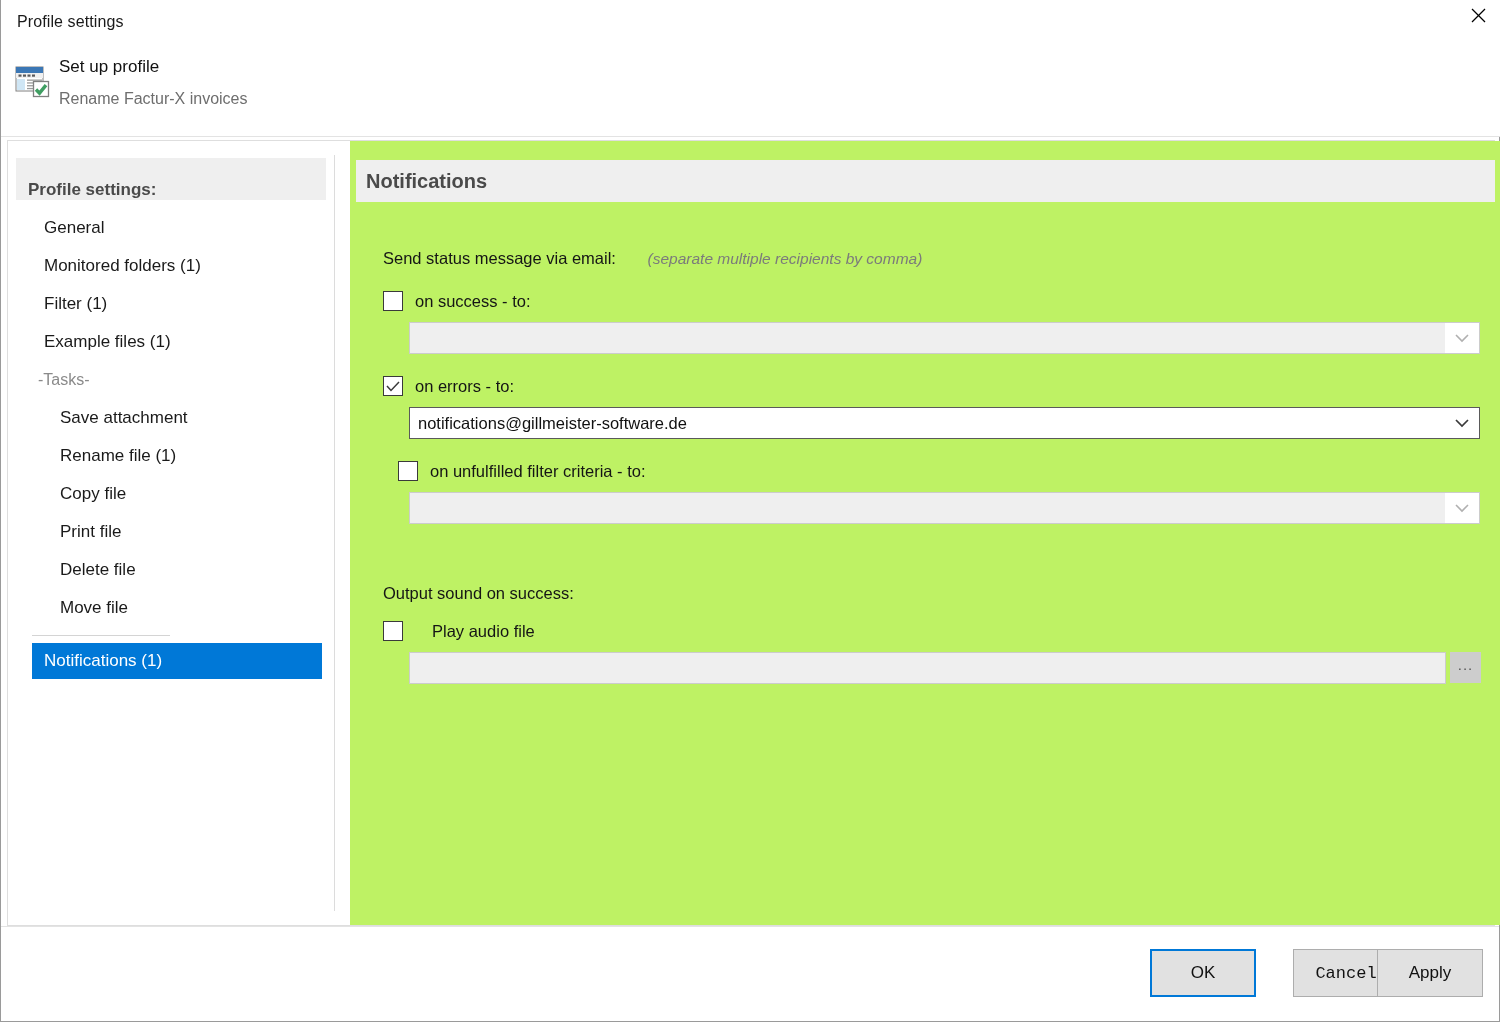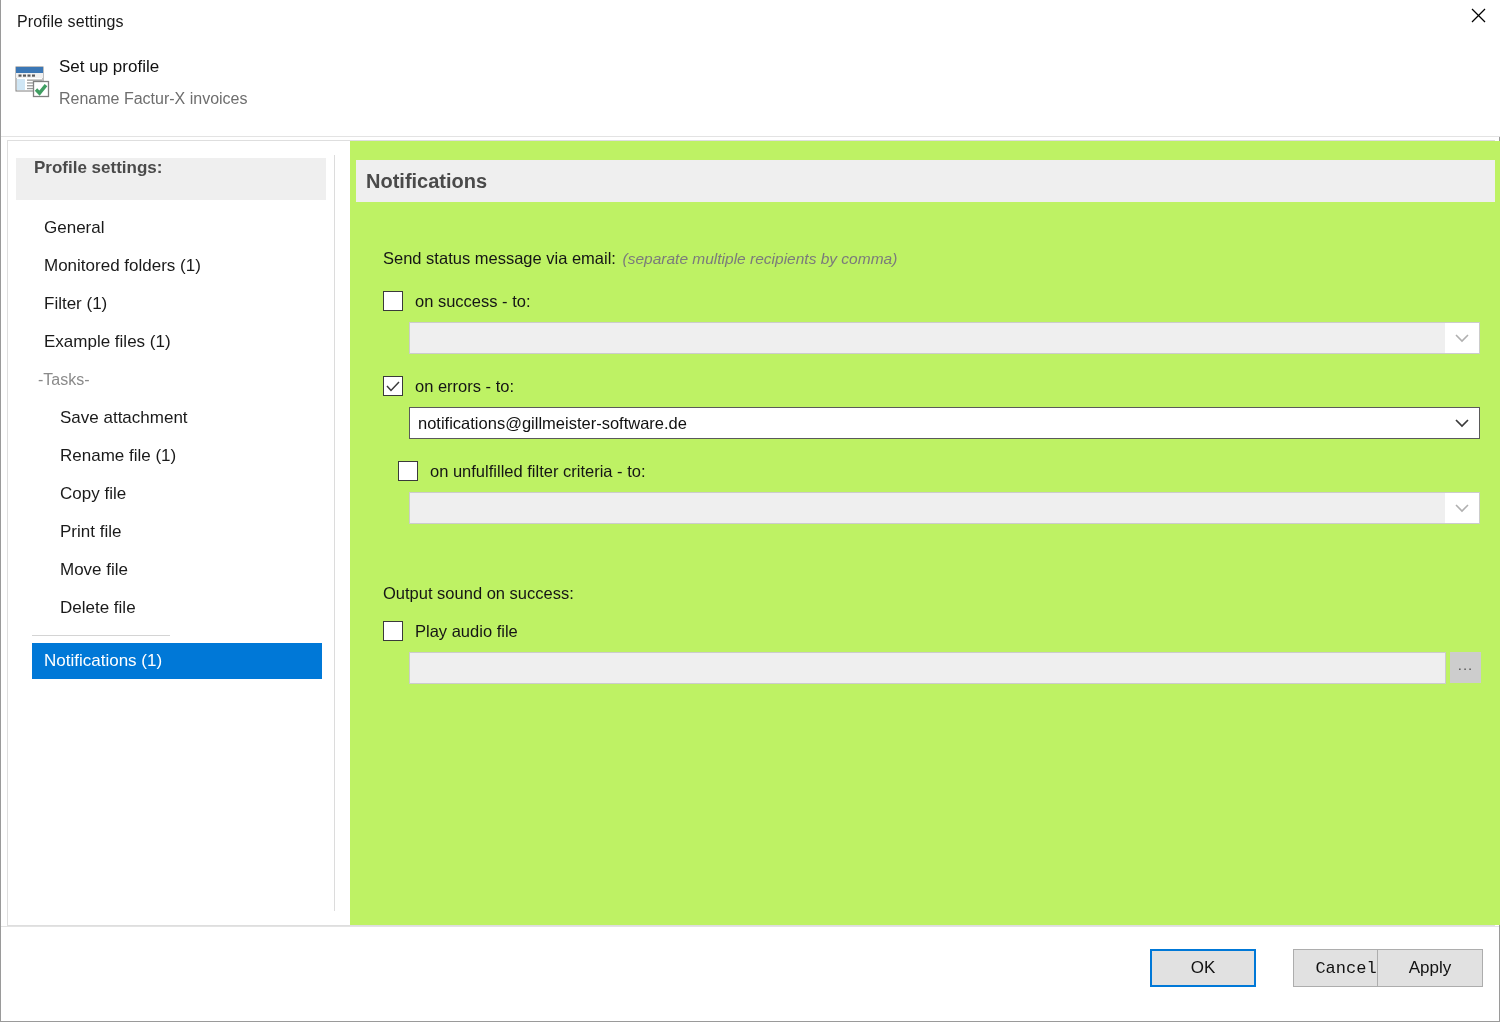--- a/index.html
+++ b/index.html
@@ -64,21 +64,21 @@
   }
 
   
   .sidebar {
     position: absolute; left: 0; top: 0; width: 325px; height: 784px;
     background: #ffffff;
   }
   .sidebar-header {
     position: absolute; left: 8px; top: 17px; width: 310px; height: 42px;
     background: #efefef;
-    display: flex; align-items: flex-start; padding-left: 6px;
+    display: flex; align-items: flex-end;
   }
   .sidebar-header span {
     margin-left: 12px; font-size: 17px; font-weight: bold; color: #4a4a4a;
   }
   .nav {
     position: absolute; left: 0; top: 68px; width: 325px;
   }
   .nav-item {
     height: 38px;
     display: flex; align-items: center;
@@ -175,21 +175,21 @@
   
   .footer {
     position: absolute; left: 0; bottom: 0; width: 1498px; height: 95px;
     background: #ffffff;
   }
   .footer-rule {
     position: absolute; left: 0; top: 0; width: 1498px; height: 1px;
     background: #e3e3e3;
   }
   .btn {
-    position: absolute; top: 23px; height: 38px; width: 106px;
+    position: absolute; top: 23px; height: 48px; width: 106px;
     background: #e1e1e1; border: 1px solid #adadad;
     display: flex; align-items: center; justify-content: center;
     font-size: 17px; color: #111111; cursor: default;
   }
   .btn.primary { border: 2px solid #0078d7; background: #e1e1e1; }
 </style>
 </head>
 <body>
 
 <div id="app">
@@ -256,44 +256,44 @@
         <div class="nav-item indent">
           <span>Rename file (1)</span>
         </div>
         <div class="nav-item indent">
           <span>Copy file</span>
         </div>
         <div class="nav-item indent">
           <span>Print file</span>
         </div>
         <div class="nav-item indent">
+          <span>Delete file</span>
+        </div>
+        <div class="nav-item indent">
           <span>Move file</span>
-        </div>
-        <div class="nav-item indent">
-          <span>Delete file</span>
         </div>
         <div class="nav-sep"></div>
         <div class="nav-item selected">
           <span>Notifications (1)</span>
         </div>
       </div>
     </div>
 
     <div class="vdivider"></div>
 
     <div class="content">
       <div class="content-header">
         <span>Notifications</span>
       </div>
 
       <div class="form">
 
         <div class="field-label" style="left:33px; top:108px;">
           <span>Send status message via email:</span>
-          <span class="field-hint" style="margin-left:2px;">(separate multiple recipients by comma)</span>
+          <span class="field-hint" style="margin-left:27px;">(separate multiple recipients by comma)</span>
         </div>
 
         <div class="cb-row" style="left:33px; top:149px;">
           <span class="cbox"></span>
           <span class="cb-label">on success - to:</span>
         </div>
         <div class="combo disabled" style="left:59px; top:181px; width:1071px;">
           <span class="combo-text"></span>
           <span class="combo-arrow">
             <svg width="14" height="9" viewBox="0 0 14 9" aria-hidden="true">
@@ -327,21 +327,21 @@
           <span class="combo-text"></span>
           <span class="combo-arrow">
             <svg width="14" height="9" viewBox="0 0 14 9" aria-hidden="true">
               <path d="M1 1 L7 7 L13 1" fill="none" stroke="#b0b0b0" stroke-width="1.6"></path>
             </svg>
           </span>
         </div>
 
         <div class="field-label" style="left:33px; top:443px;">Output sound on success:</div>
 
-        <div class="cb-row" style="left:33px; top:479px;">
+        <div class="cb-row" style="left:33px; top:479px;gap:17px;">
           <span class="cbox"></span>
           <span class="cb-label">Play audio file</span>
         </div>
         <div class="textbox" style="left:59px; top:511px; width:1037px;"></div>
         <div class="browse-btn" style="left:1100px; top:511px;">
           <span>...</span>
         </div>
 
       </div>
     </div>

